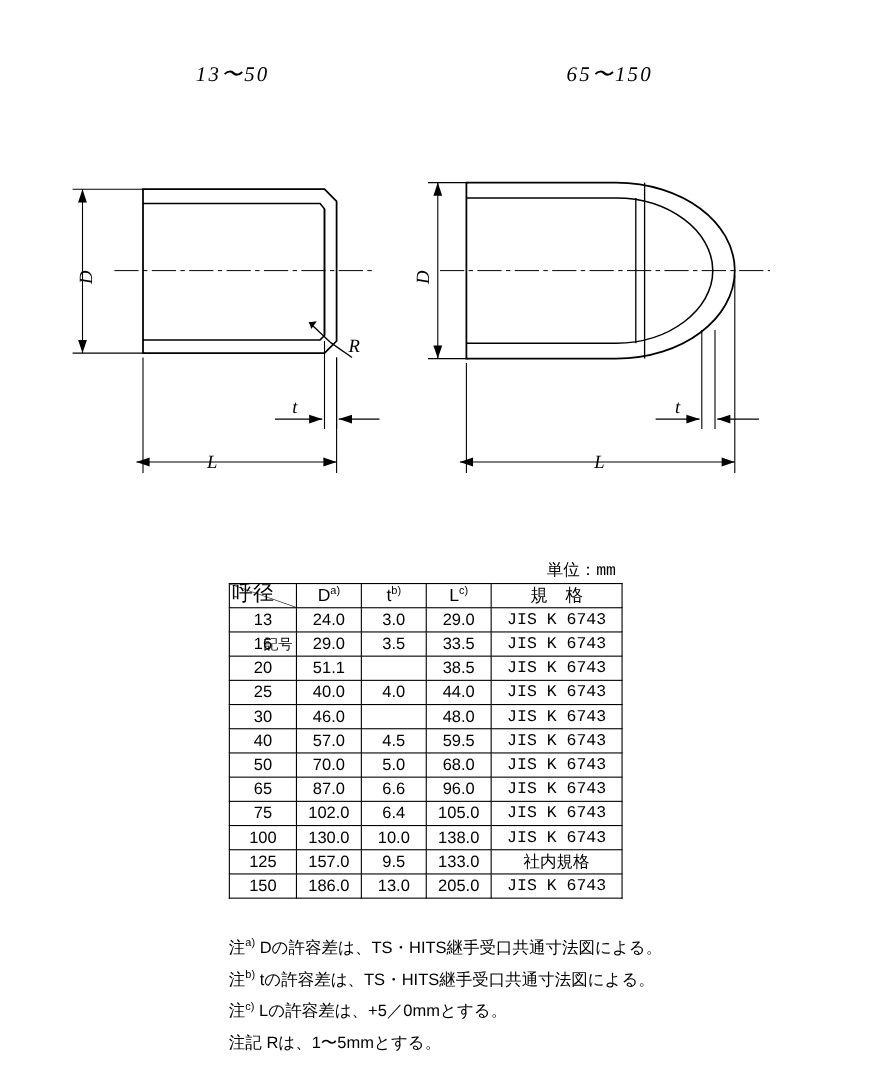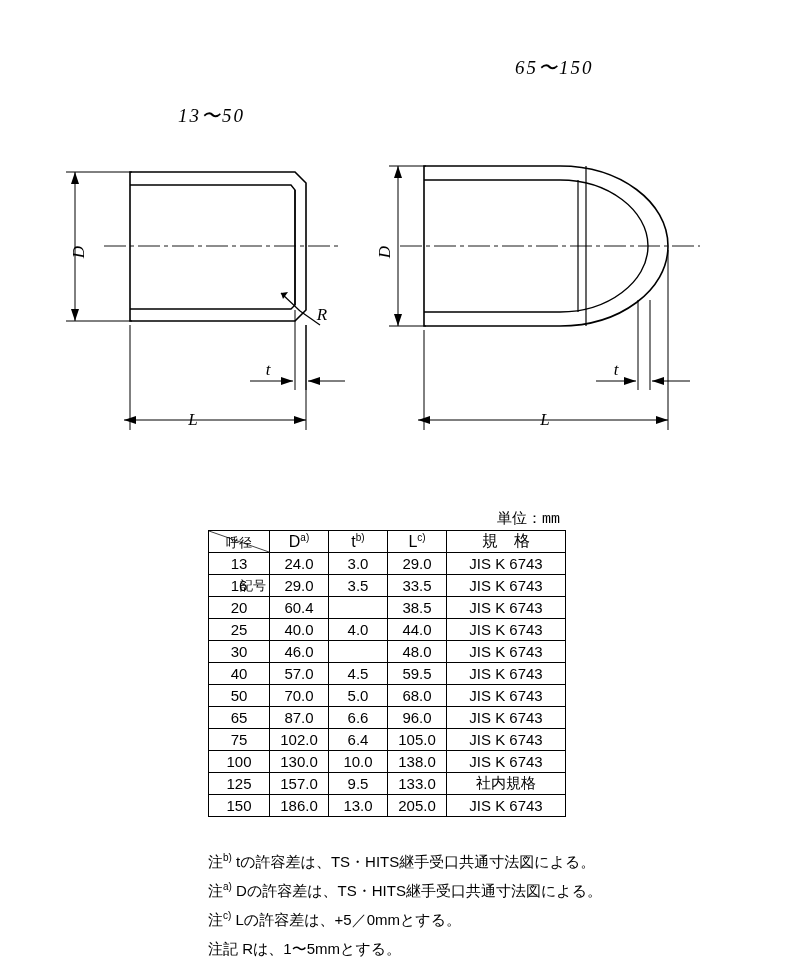--- a/index.html
+++ b/index.html
@@ -22,21 +22,21 @@
   }
   
   .fig-title {
     position: absolute;
     font-family: "Liberation Serif", serif;
     font-style: italic;
     font-size: 19px;
     letter-spacing: 2px;
     white-space: nowrap;
   }
-  #title-left  { left: 178px; top: 55px; margin-top: 48px; }
+  #title-left  { left: 178px; top: 55px; }
   #title-right { left: 515px; top: 55px; }
 
   
   #drawing {
     position: absolute;
     left: 0;
     top: 0;
   }
 
   
@@ -63,21 +63,21 @@
     height: 21px;
     padding: 0;
     text-align: center;
     font-weight: normal;
     vertical-align: middle;
   }
   .col-name  { width: 60px; }
   .col-d     { width: 58px; }
   .col-t     { width: 58px; }
   .col-l     { width: 58px; }
-  .col-std   { width: 118px; }
+  .col-std   { width: 118px; font-family: Liberation Mono, monospace; }
   .num       { text-align: right; padding-right: 7px; }
   .head-cell { height: 42px; font-size: 16px; }
   sup { font-size: 10px; }
 
   
   .corner {
     position: relative;
     height: 42px;
     padding: 0;
   }
@@ -88,23 +88,23 @@
   }
   .corner .lbl-top {
     position: absolute;
     right: 3px;
     top: 0px;
     font-size: 13px;
     margin-top: 46px;
   }
   .corner .lbl-bot {
     position: absolute;
-    left: 17px;
+    left: 2px;
     bottom: 0px;
-    font-size: 13px;
+    font-size: 19px;
   }
 
   
   #notes {
     position: absolute;
     left: 208px;
     top: 845px;
     font-family: "Liberation Sans", sans-serif;
     font-size: 15px;
     line-height: 25px;
@@ -247,21 +247,21 @@
         </tr>
         <tr>
           <td class="col-name num">16</td>
           <td class="col-d num">29.0</td>
           <td class="col-t num">3.5</td>
           <td class="col-l num">33.5</td>
           <td class="col-std">JIS K 6743</td>
         </tr>
         <tr>
           <td class="col-name num">20</td>
-          <td class="col-d num">60.4</td>
+          <td class="col-d num">51.1</td>
           <td class="col-t num"></td>
           <td class="col-l num">38.5</td>
           <td class="col-std">JIS K 6743</td>
         </tr>
         <tr>
           <td class="col-name num">25</td>
           <td class="col-d num">40.0</td>
           <td class="col-t num">4.0</td>
           <td class="col-l num">44.0</td>
           <td class="col-std">JIS K 6743</td>
@@ -319,19 +319,19 @@
           <td class="col-name num">150</td>
           <td class="col-d num">186.0</td>
           <td class="col-t num">13.0</td>
           <td class="col-l num">205.0</td>
           <td class="col-std">JIS K 6743</td>
         </tr>
       </tbody>
   </table>
 
   <div id="notes">
+      <div class="note-row"><span class="note-lab">注</span><sup>a)</sup> <span>Dの許容差は、TS・HITS継手受口共通寸法図による。</span></div>
       <div class="note-row"><span class="note-lab">注</span><sup>b)</sup> <span>tの許容差は、TS・HITS継手受口共通寸法図による。</span></div>
-      <div class="note-row"><span class="note-lab">注</span><sup>a)</sup> <span>Dの許容差は、TS・HITS継手受口共通寸法図による。</span></div>
       <div class="note-row"><span class="note-lab">注</span><sup>c)</sup> <span>Lの許容差は、+5／0mmとする。</span></div>
       <div class="note-row"><span class="note-lab">注記</span><sup></sup> <span>Rは、1〜5mmとする。</span></div>
     </div>
 
 </div>
 
 </body></html>

